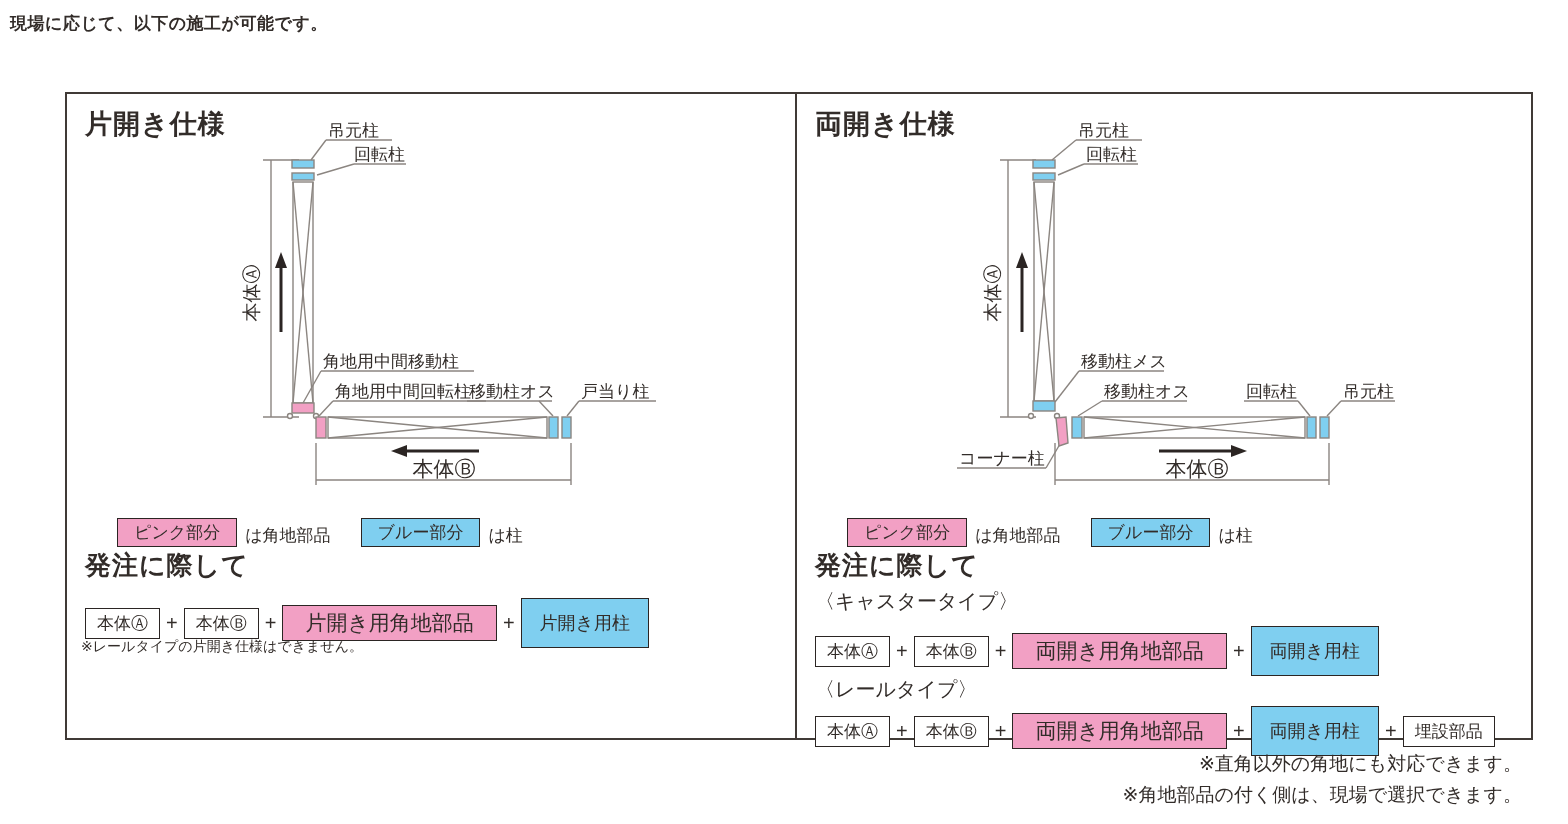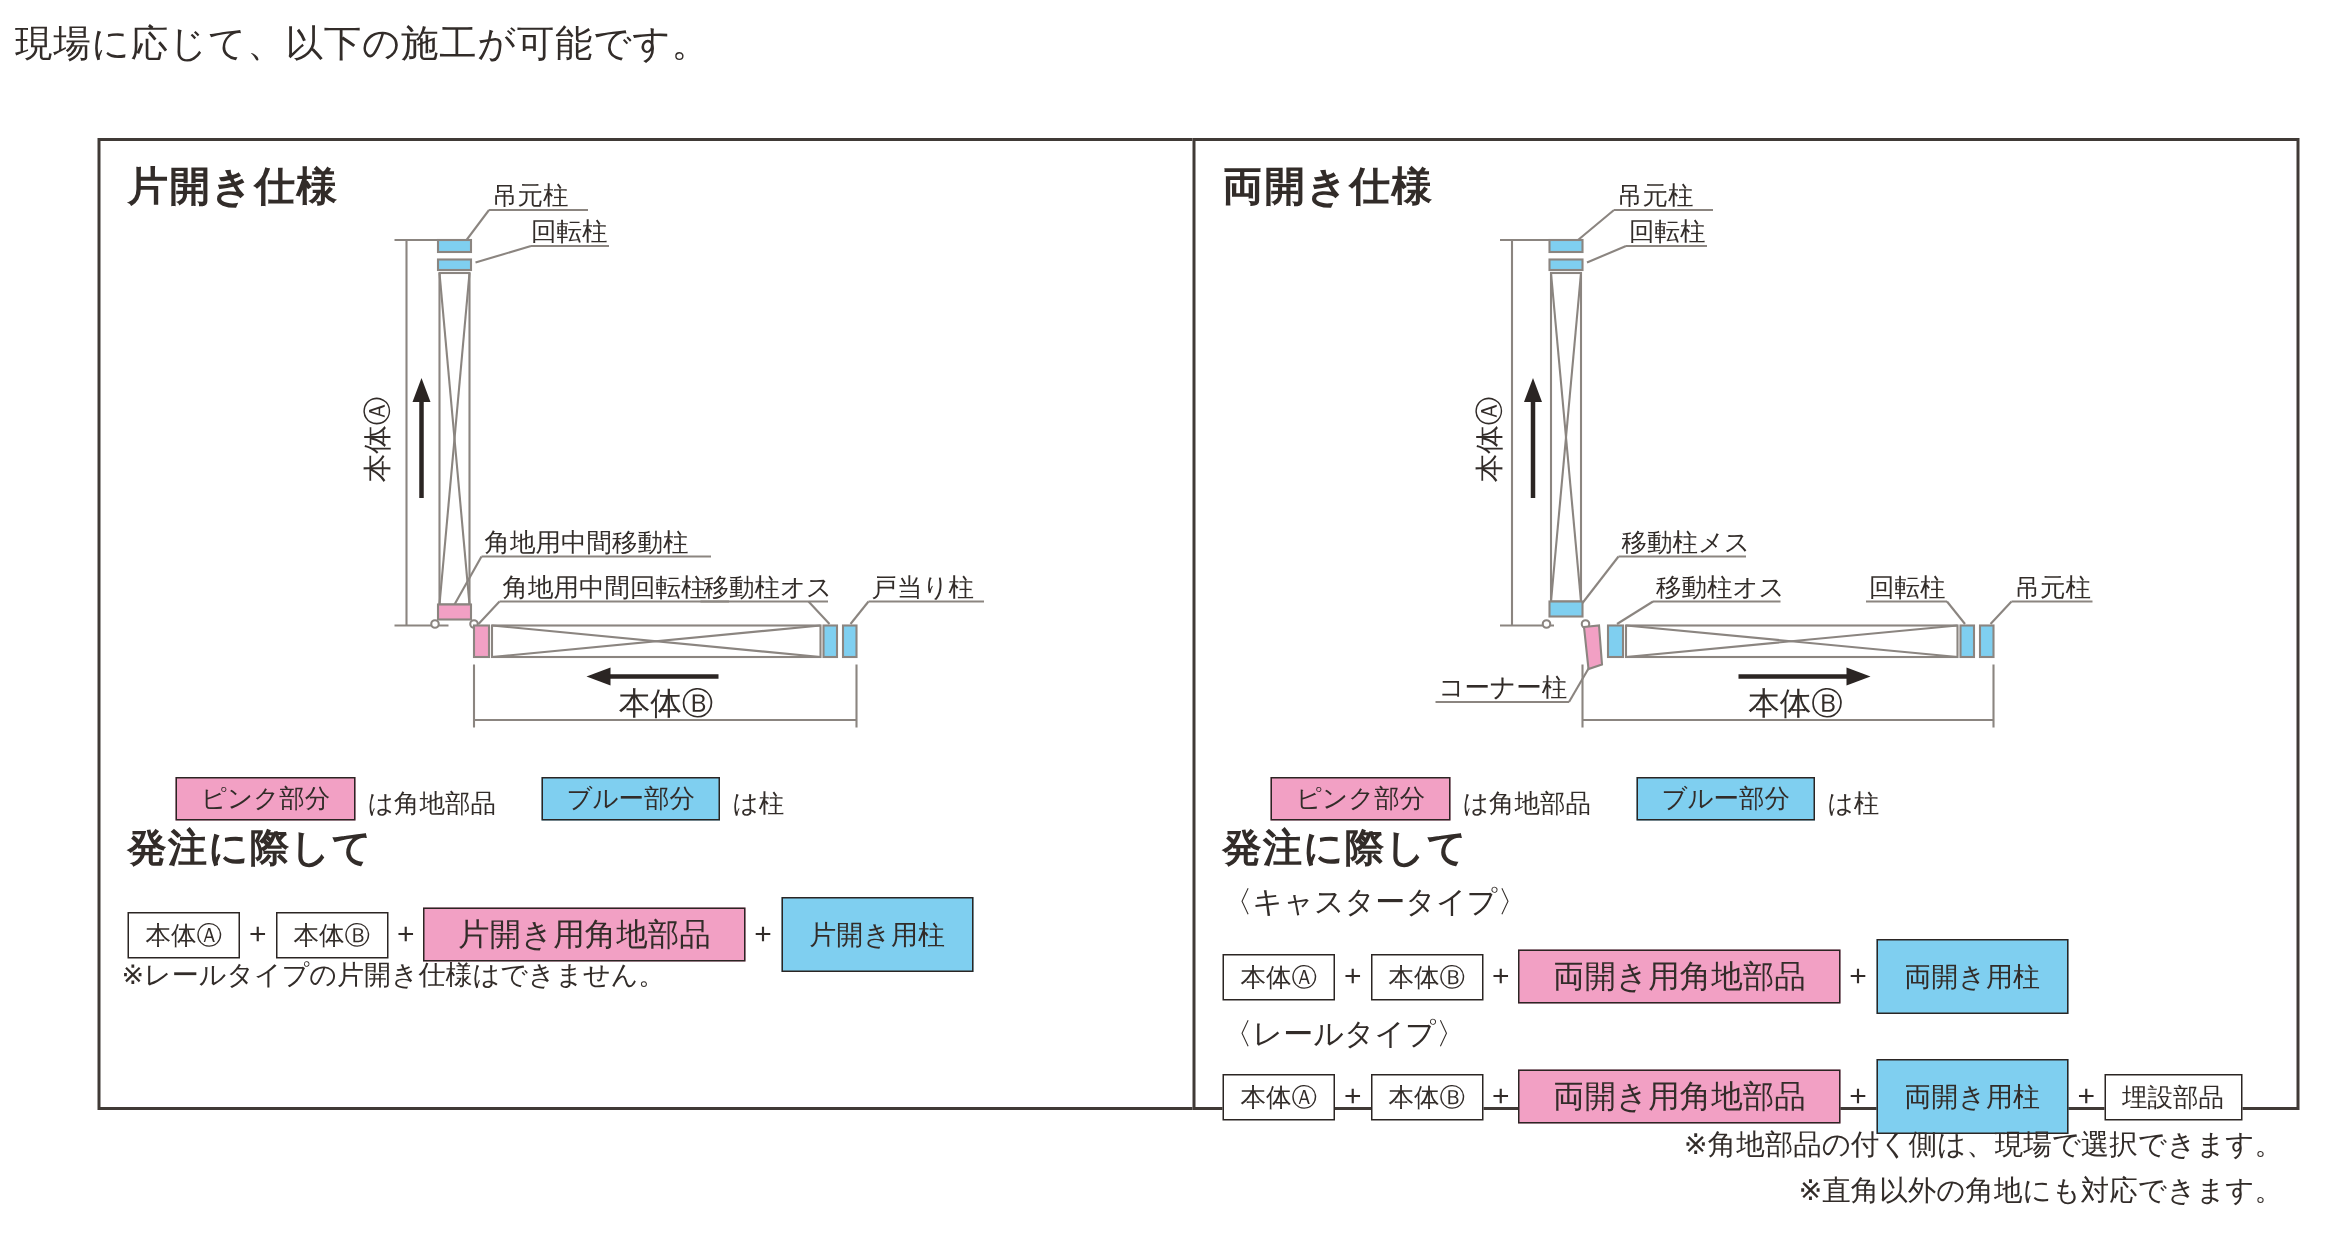--- a/index.html
+++ b/index.html
@@ -9,21 +9,21 @@
     --ink:#322C29;
   }
   html,body{margin:0;padding:0;}
   body{
     width:1568px;height:824px;position:relative;background:#fff;
     font-family:"Liberation Sans","DejaVu Sans",sans-serif;
     color:var(--ink);
   }
   .page-title{
     position:absolute;left:10px;top:12px;
-    font-size:25px;font-weight:normal;letter-spacing:.5px;
+    font-size:17px;font-weight:bold;letter-spacing:.5px;
   }
   .panel{
     position:absolute;top:92px;width:738px;height:648px;
     border:2px solid #403A36;background:#fff;box-sizing:border-box;
   }
   #left-panel{left:18px;margin-left:47px;}
   #right-panel{left:795px;}
   .panel-title{
     position:absolute;left:18px;top:12px;
     font-size:27px;font-weight:bold;letter-spacing:1px;
@@ -62,21 +62,21 @@
     position:absolute;left:18px;
     display:flex;align-items:center;font-size:17px;white-space:nowrap;
   }
   .chip{
     border:1.7px solid #2B2523;padding:3px 11px;background:#fff;
   }
   .chip.pink{background:var(--pink);padding:3px 22px;font-size:21px;}
   .chip.blue{background:var(--blue);padding:12px 18px;font-size:18px;}
   .plus{font-size:20px;padding:0 6px;}
   .panel-note{
-    position:absolute;left:14px;top:544px;font-size:18px;white-space:nowrap;
+    position:absolute;left:14px;top:544px;font-size:14px;white-space:nowrap;
   }
   .footnotes{
     position:absolute;right:46px;top:748px;
     font-size:19px;line-height:31px;text-align:right;white-space:nowrap;
   }
 </style>
 </head>
 <body>
 
 <div class="page-title">現場に応じて、以下の施工が可能です。</div>
@@ -280,15 +280,15 @@
     <span class="plus">+</span>
     <span class="chip pink">両開き用角地部品</span>
     <span class="plus">+</span>
     <span class="chip blue">両開き用柱</span>
     <span class="plus">+</span>
     <span class="chip">埋設部品</span>
   </div>
 </div>
 
 <div class="footnotes">
+  <div>※直角以外の角地にも対応できます。</div>
   <div>※角地部品の付く側は、現場で選択できます。</div>
-  <div>※直角以外の角地にも対応できます。</div>
 </div>
 
 </body></html>

